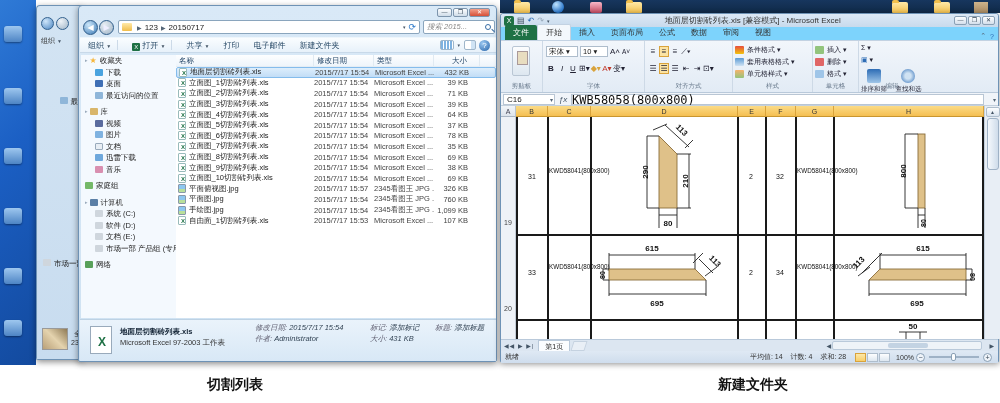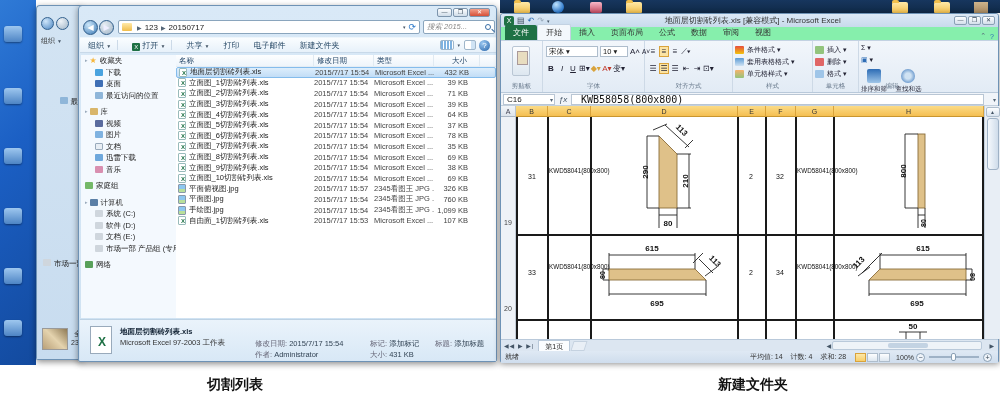--- a/index.html
+++ b/index.html
@@ -101,36 +101,36 @@
   .fic.xls { background:#fff; border:1px solid #9bb; }
   .fic.xls:before { content:"X"; position:absolute; left:0; top:1px; width:8px; text-align:center; font-size:6px; color:#1e7145; font-weight:bold; }
   .fic.jpg { background:linear-gradient(#8ec7f0 0 4px,#b9e09a 4px); border:1px solid #89a; }
 
   .edetail { position:absolute; left:1px; top:313px; width:416px; height:42px;
     background:linear-gradient(#eaf3fb,#d8e8f6); border-top:1px solid #bdd2e4; font-size:7.5px; color:#333; }
   .bigxls { position:absolute; left:10px; top:6px; width:22px; height:28px; background:#fff; border:1px solid #9ab; }
   .bigxls:before { content:"X"; position:absolute; left:0; top:8px; width:22px; text-align:center; font-weight:bold; color:#1e7145; font-size:12px; }
   .dmeta { position:absolute; left:40px; top:6px; line-height:11px; }
   .dmeta .nm { font-weight:bold; color:#123; }
-  .dcol { position:absolute; top:18px; line-height:11px; color:#345; }
+  .dcol { position:absolute; top:2px; line-height:11px; color:#345;font-style:italic; }
   .dcol b { font-weight:normal; color:#667; }
 
   
   .excel { left:500px; top:13px; width:499px; height:349px; background:#e7eef7; border:1px solid #6e92b5;
     border-radius:3px 3px 0 0; }
   .xtitle { position:absolute; left:0; top:0; width:100%; height:13px;
     background:linear-gradient(#dce9f6,#c8daec); border-radius:3px 3px 0 0; display:flex; align-items:center; }
   .xlogo { width:10px; height:10px; background:#1e7145; border-radius:2px; margin:0 3px; color:#fff; font-size:7px; line-height:10px; text-align:center; }
   .qat { font-size:8px; color:#345; display:flex; align-items:center; }
   .qat span { margin-right:3px; }
   .xtitle .t { flex:1; text-align:center; font-size:8px; color:#333; white-space:nowrap; overflow:hidden; }
   .xwc { display:flex; margin-right:3px; }
   .xwb { width:13px; height:9px; border:1px solid #8aa0b5; border-radius:2px; margin-left:1px;
     background:linear-gradient(#fdfeff,#d4dfeb); font-size:6px; line-height:7px; text-align:center; color:#345; }
-  .tabrow { position:absolute; left:0; top:13px; width:100%; height:14px; background:#86efac;
+  .tabrow { position:absolute; left:0; top:13px; width:100%; height:14px; background:#7dd3fc;
     border-bottom:1px solid #c3d2e2; display:flex; align-items:flex-end; font-size:8px; color:#333; }
   .rtab { padding:2px 8px; }
   .rtab.file { background:#1e7145; color:#fff; border-radius:2px 2px 0 0; margin-left:4px; }
   .rtab.active { background:#f4f8fc; border:1px solid #c3d2e2; border-bottom:none; border-radius:2px 2px 0 0; }
   .tabrow .spring { flex:1; }
   .tabrow .mini { font-size:7px; color:#567; margin-right:4px; }
   .ribbon { position:absolute; left:0; top:27px; width:100%; height:52px;
     background:linear-gradient(#f2f6fb,#e2ebf5); border-bottom:1px solid #b9c9da; display:flex; }
   .rgrp { position:relative; height:100%; border-right:1px solid #cdd9e6; }
   .rlabel { position:absolute; bottom:1px; left:0; width:100%; text-align:center; font-size:6.5px; color:#68798c; }
@@ -146,22 +146,22 @@
   .numsel:after { content:"▾"; float:right; font-size:6px; color:#567; }
   .stackbtn { position:relative; height:12px; font-size:7px; color:#223; line-height:12px; padding-left:14px; white-space:nowrap; }
   .stackbtn .bic { position:absolute; left:2px; top:2px; width:9px; height:8px; border-radius:1px; }
   .bigbtn { display:inline-block; width:30px; text-align:center; font-size:6.5px; color:#223; vertical-align:top; margin-top:4px; line-height:7px; }
   .bigbtn .bgi { display:block; margin:0 auto 2px; width:14px; height:14px; }
   .fbar { position:absolute; left:0; top:79px; width:100%; height:13px; background:#f0f4f9;
     border-bottom:1px solid #c3d0dd; display:flex; align-items:center; font-size:8px; }
   .namebox { width:52px; height:11px; background:#fff; border:1px solid #b9c6d4; margin-left:2px; line-height:10px; padding-left:3px; color:#222; }
   .namebox:after { content:"▾"; float:right; font-size:6px; color:#567; margin-right:1px; }
   .fx { width:16px; text-align:center; color:#456; font-style:italic; font-size:8px; }
-  .fval { flex:1; height:11px; background:#fff; border:1px solid #b9c6d4; line-height:10px; padding-left:9px;
-    font-family:"DejaVu Sans Mono", monospace; font-size:10px; color:#111; margin-right:14px; }
+  .fval { flex:1; height:11px; background:#fff; border:1px solid #b9c6d4; line-height:10px; padding-left:0;
+    font-family:"DejaVu Sans Mono", monospace; font-size:12px; color:#111; margin-right:14px; }
   .fbar .dd { position:absolute; right:2px; font-size:6px; color:#567; }
 
   .sheet { position:absolute; left:0; top:92px; width:483px; height:233px; background:#fff; overflow:hidden; }
   .cheads { display:flex; height:11px; }
   .ch { height:11px; font-size:7px; color:#333; text-align:center; line-height:11px;
     background:linear-gradient(#fbdb86,#f5bf52); border-right:1px solid #d9a33c; border-bottom:1px solid #c9962f; }
   .ch.a { background:linear-gradient(#f2f5f9,#dde4ec); border-right:1px solid #b9c3cf; border-bottom:1px solid #aab6c4; color:#445; }
   .grid { position:relative; width:483px; height:222px; background:#fff; }
   .gut { position:absolute; left:0; top:0; width:15px; height:222px; background:#eef2f7; border-right:1px solid #c3ccd6; }
   .rnum { position:absolute; left:0; width:14px; text-align:center; font-size:7px; color:#444; }
@@ -570,21 +570,21 @@
       <span class="mini">⌃</span>
       <span class="mini" style="color:#2d6cb5">?</span>
     </div>
     <div class="ribbon">
       <div class="rgrp g-clip">
         <div class="pastebtn"></div>
         <div class="rlabel">剪贴板</div>
       </div>
       <div class="rgrp g-font">
         <div class="fontrow" style="top:5px">
-          <span class="fsel" style="width:52px"><span>宋体</span> ▾</span>
+          <span class="fsel" style="width:32px"><span>宋体</span> ▾</span>
           <span class="fsel" style="width:28px"><span>10</span> ▾</span>
           <span class="fmtbtn">A˄</span>
           <span class="fmtbtn" style="font-size:6.5px">A˅</span>
         </div>
         <div class="fontrow" style="top:22px">
           <span class="fmtbtn" style="font-weight:bold">B</span>
           <span class="fmtbtn" style="font-style:italic">I</span>
           <span class="fmtbtn" style="text-decoration:underline">U</span>
           <span class="fmtbtn">⊞▾</span>
           <span class="fmtbtn" style="color:#d9a33c">◆▾</span>

